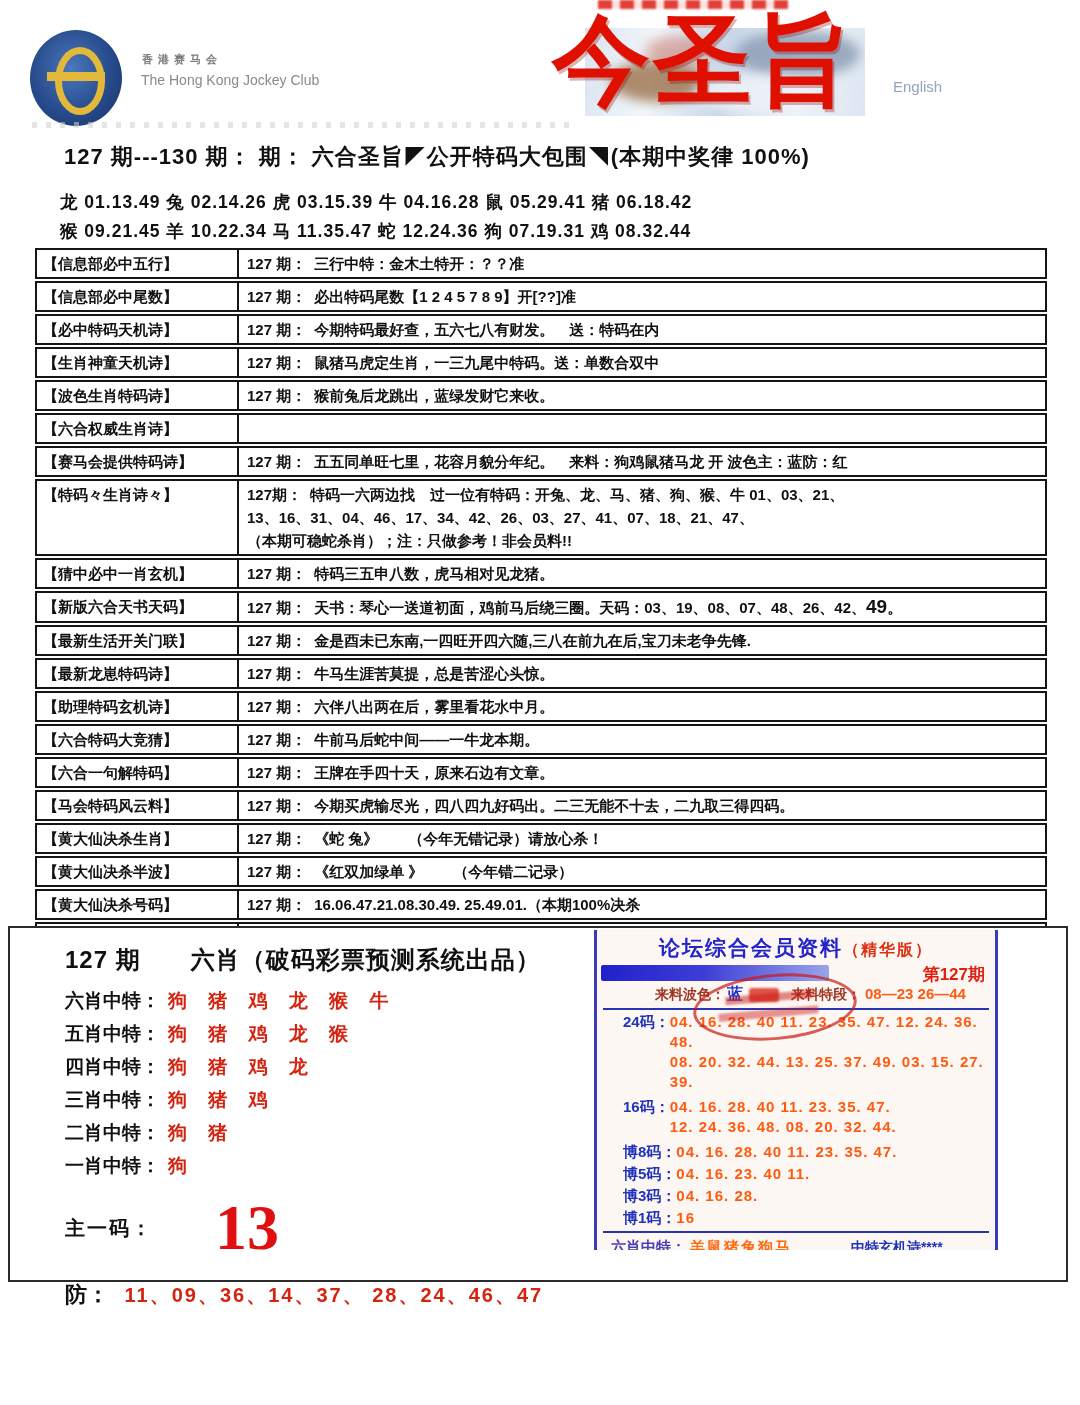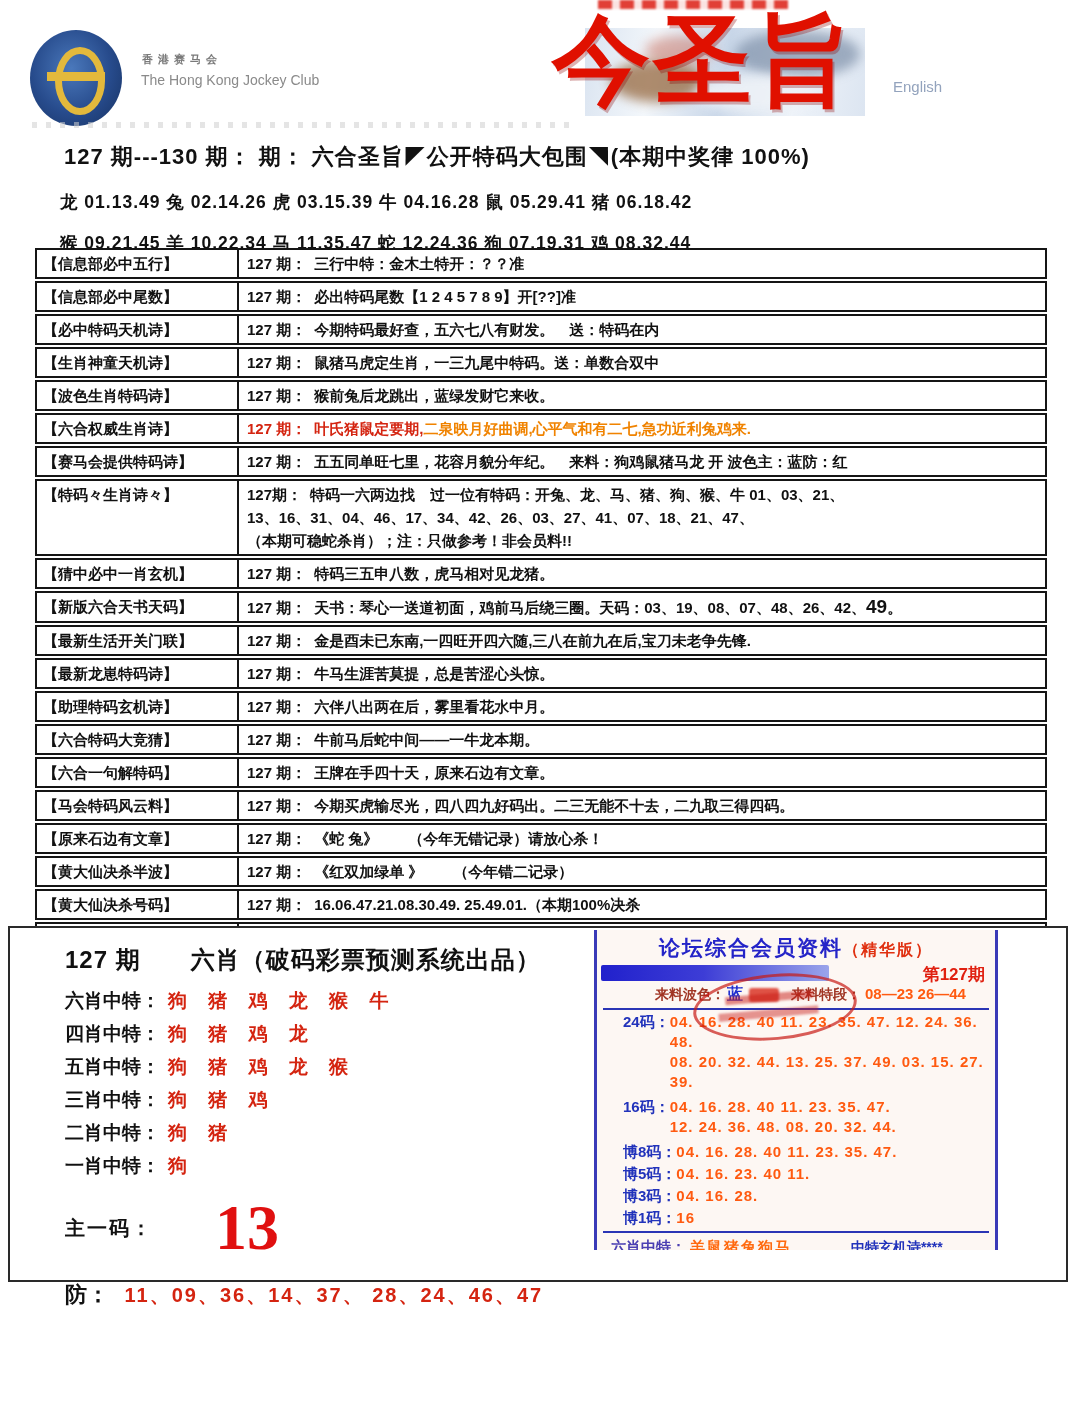--- a/index.html
+++ b/index.html
@@ -25,21 +25,21 @@
   .blob.b4{left:110px;top:48px;width:120px;height:36px;background:#eef2f7;opacity:.9;}
   .masthead{position:absolute;left:552px;top:0px;width:330px;font-family:"Liberation Serif",serif;
         font-size:98px;font-weight:bold;color:var(--masthead-red,#e01000);letter-spacing:3px;line-height:1.25;
         text-shadow:2px 3px 0 rgba(140,0,0,.3);}
   .top-smudge{position:absolute;left:598px;top:0;width:190px;height:9px;filter:blur(1px);
         background:repeating-linear-gradient(90deg,rgba(220,30,20,.85) 0 14px,rgba(220,30,20,.12) 14px 22px);}
   .english-link{position:absolute;left:893px;top:78px;color:#93a3bd;font-size:15px;cursor:pointer;}
 
   .main-title{position:absolute;left:64px;top:142px;font-size:22px;font-weight:bold;letter-spacing:1px;}
   .zodiac{position:absolute;left:60px;font-size:17.5px;font-weight:bold;letter-spacing:1px;}
-  .zodiac.z1{top:190px;} .zodiac.z2{top:231px;}
+  .zodiac.z1{top:190px;} .zodiac.z2{top:219px;}
 
   
   .tip-table{position:absolute;left:35px;top:248px;width:1012px;}
   .t-row{display:flex;border:2px solid #151515;margin-bottom:2px;background:#fff;}
   .t-label{width:192px;min-width:192px;padding:2px 2px 2px 6px;border-right:2px solid #151515;
         font-size:15px;font-weight:bold;line-height:23px;white-space:nowrap;overflow:hidden;}
   .t-content{flex:1;padding:2px 8px;font-size:15px;font-weight:bold;line-height:23px;}
   .t-period{margin-right:8px;}
   .c-r{color:var(--red,#d42410);}
   .c-o{color:var(--orange,#f08300);}
@@ -143,23 +143,20 @@
         </div>
       </div>
       <div class="t-row">
         <div class="t-label">【波色生肖特码诗】</div>
         <div class="t-content">
           <div class="t-line"><span class="t-period">127 期：</span><span>猴前兔后龙跳出，蓝绿发财它来收。</span></div>
         </div>
       </div>
       <div class="t-row">
         <div class="t-label">【六合权威生肖诗】</div>
-        <div class="t-content">
-          <div class="t-line"><span class="t-period c-r">127 期：</span><span class="c-r">叶氏猪鼠定要期,</span><span class="c-o">二泉映月好曲调,心平气和有二七,急功近利兔鸡来.</span></div>
-        </div>
       </div>
       <div class="t-row">
         <div class="t-label">【赛马会提供特码诗】</div>
         <div class="t-content">
           <div class="t-line"><span class="t-period">127 期：</span><span>五五同单旺七里，花容月貌分年纪。　来料：狗鸡鼠猪马龙 开 波色主：蓝防：红</span></div>
         </div>
       </div>
       <div class="t-row">
         <div class="t-label">【特码々生肖诗々】</div>
         <div class="t-content">
@@ -210,21 +207,21 @@
           <div class="t-line"><span class="t-period">127 期：</span><span>王牌在手四十天，原来石边有文章。</span></div>
         </div>
       </div>
       <div class="t-row">
         <div class="t-label">【马会特码风云料】</div>
         <div class="t-content">
           <div class="t-line"><span class="t-period">127 期：</span><span>今期买虎输尽光，四八四九好码出。二三无能不十去，二九取三得四码。</span></div>
         </div>
       </div>
       <div class="t-row">
-        <div class="t-label">【原来石边有文章】</div>
+        <div class="t-label">【黄大仙决杀生肖】</div>
         <div class="t-content">
           <div class="t-line"><span class="t-period">127 期：</span><span>《蛇 兔》　　（今年无错记录）请放心杀！</span></div>
         </div>
       </div>
       <div class="t-row">
         <div class="t-label">【黄大仙决杀半波】</div>
         <div class="t-content">
           <div class="t-line"><span class="t-period">127 期：</span><span>《红双加绿单 》　　（今年错二记录）</span></div>
         </div>
       </div>
@@ -248,22 +245,22 @@
         </div>
       </div>
     </div>
 
   <div class="bottom-box">
 
     <div class="bl">
       <div class="bl-title">127 期　　六肖（破码彩票预测系统出品）</div>
       <div id="bl-rows">
           <div class="bl-row"><span class="lab">六肖中特：</span><span class="val">狗 猪 鸡 龙 猴 牛</span></div>
+          <div class="bl-row"><span class="lab">五肖中特：</span><span class="val">狗 猪 鸡 龙 猴</span></div>
           <div class="bl-row"><span class="lab">四肖中特：</span><span class="val">狗 猪 鸡 龙</span></div>
-          <div class="bl-row"><span class="lab">五肖中特：</span><span class="val">狗 猪 鸡 龙 猴</span></div>
           <div class="bl-row"><span class="lab">三肖中特：</span><span class="val">狗 猪 鸡</span></div>
           <div class="bl-row"><span class="lab">二肖中特：</span><span class="val">狗 猪</span></div>
           <div class="bl-row"><span class="lab">一肖中特：</span><span class="val">狗</span></div>
         </div>
       <div class="main-code-row">
         <span class="mc-label">主一码：</span>
         <span class="mc-value">13</span>
       </div>
       <div class="guard-row">
         <span class="guard-label">防：</span>

